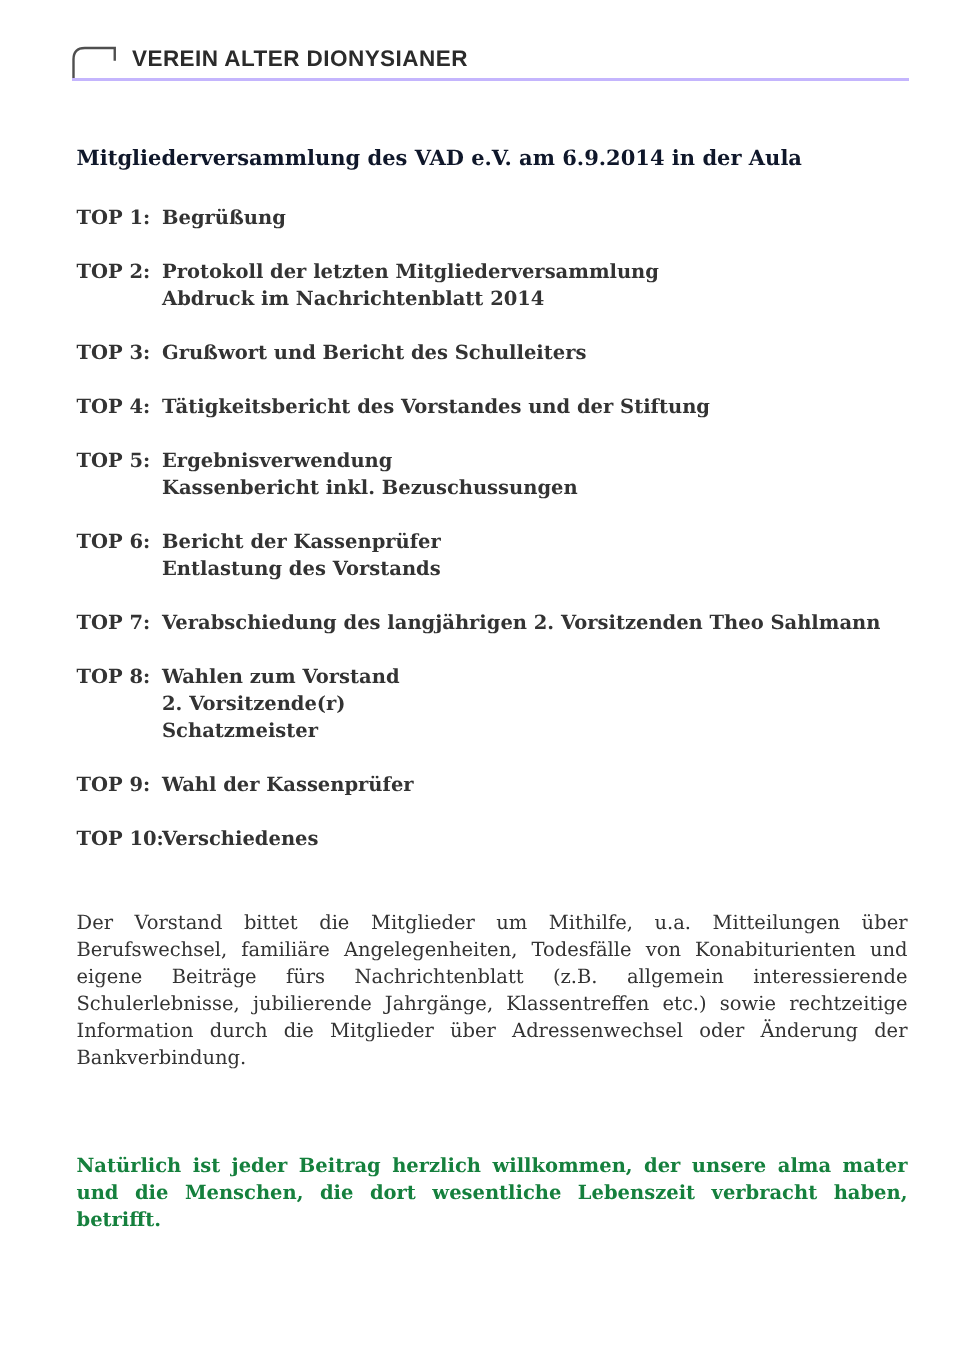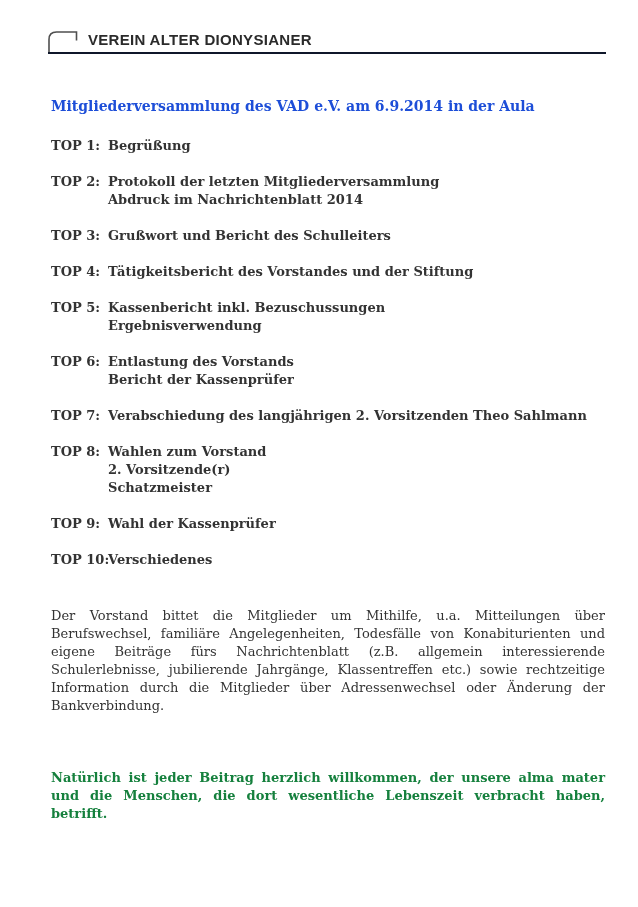--- a/index.html
+++ b/index.html
@@ -19,21 +19,21 @@
   
   .header {
     position: absolute;
     left: 48px;
     top: 30px;
     width: 558px;
   }
   .header-row {
     display: flex;
     align-items: flex-end;
-    border-bottom: 2px solid #0f172a;
+    border-bottom: 2px solid #c4b5fd;
   }
   .logo-icon svg { display: block; }
   .org-name {
     font-family: "Liberation Sans", sans-serif;
     font-weight: bold;
     font-size: 15px;
     letter-spacing: 0.3px;
     color: #2b2b2b;
     padding: 0 0 4px 8px;
     white-space: nowrap;
@@ -45,21 +45,21 @@
     left: 51px;
     top: 97px;
     width: 554px;
     font-size: 13px;
     line-height: 18px;
   }
   .doc-title {
     font-weight: bold;
     font-size: 14px;
     line-height: 18px;
-    color: #1d4ed8;
+    color: #0f172a;
     white-space: nowrap;
   }
   .agenda { margin-top: 22px; font-weight: bold; }
   .top-item { display: flex; }
   .top-item + .top-item { margin-top: 18px; justify-content: flex-end; }
   .top-label {
     width: 57px;
     flex-shrink: 0;
     white-space: nowrap;
   }
@@ -122,30 +122,30 @@
       <div class="top-item">
         <div class="top-label">TOP 4:</div>
         <div class="top-desc">
           <div>Tätigkeitsbericht des Vorstandes und der Stiftung</div>
         </div>
       </div>
 
       <div class="top-item">
         <div class="top-label">TOP 5:</div>
         <div class="top-desc">
+          <div>Ergebnisverwendung</div>
           <div>Kassenbericht inkl. Bezuschussungen</div>
-          <div>Ergebnisverwendung</div>
         </div>
       </div>
 
       <div class="top-item">
         <div class="top-label">TOP 6:</div>
         <div class="top-desc">
+          <div>Bericht der Kassenprüfer</div>
           <div>Entlastung des Vorstands</div>
-          <div>Bericht der Kassenprüfer</div>
         </div>
       </div>
 
       <div class="top-item">
         <div class="top-label">TOP 7:</div>
         <div class="top-desc">
           <div>Verabschiedung des langjährigen 2. Vorsitzenden Theo Sahlmann</div>
         </div>
       </div>
 

